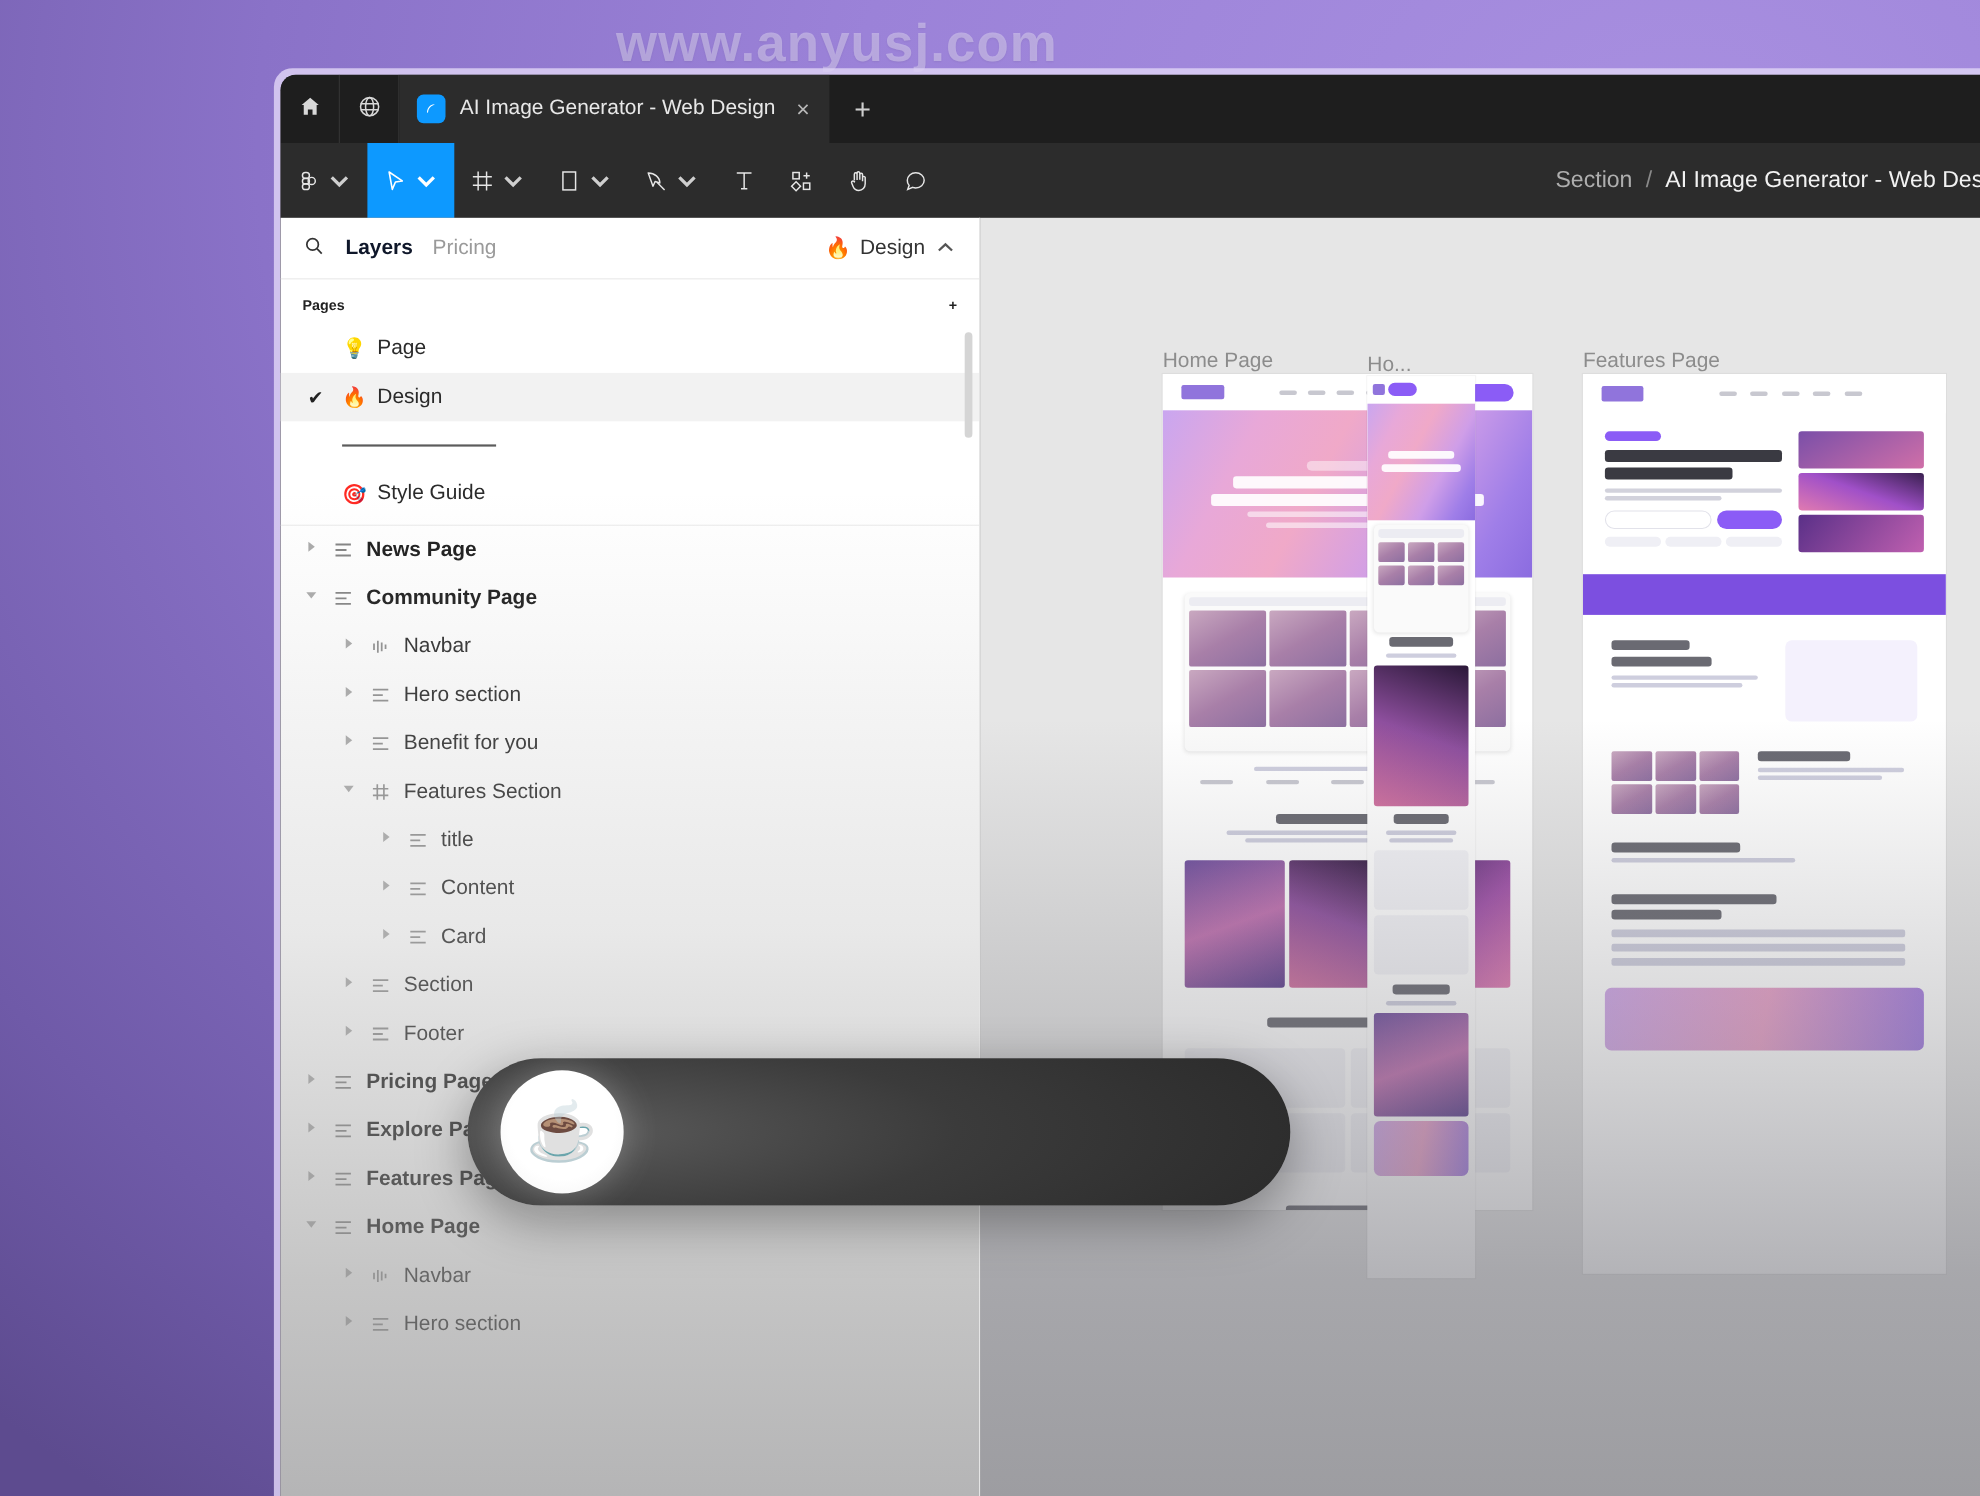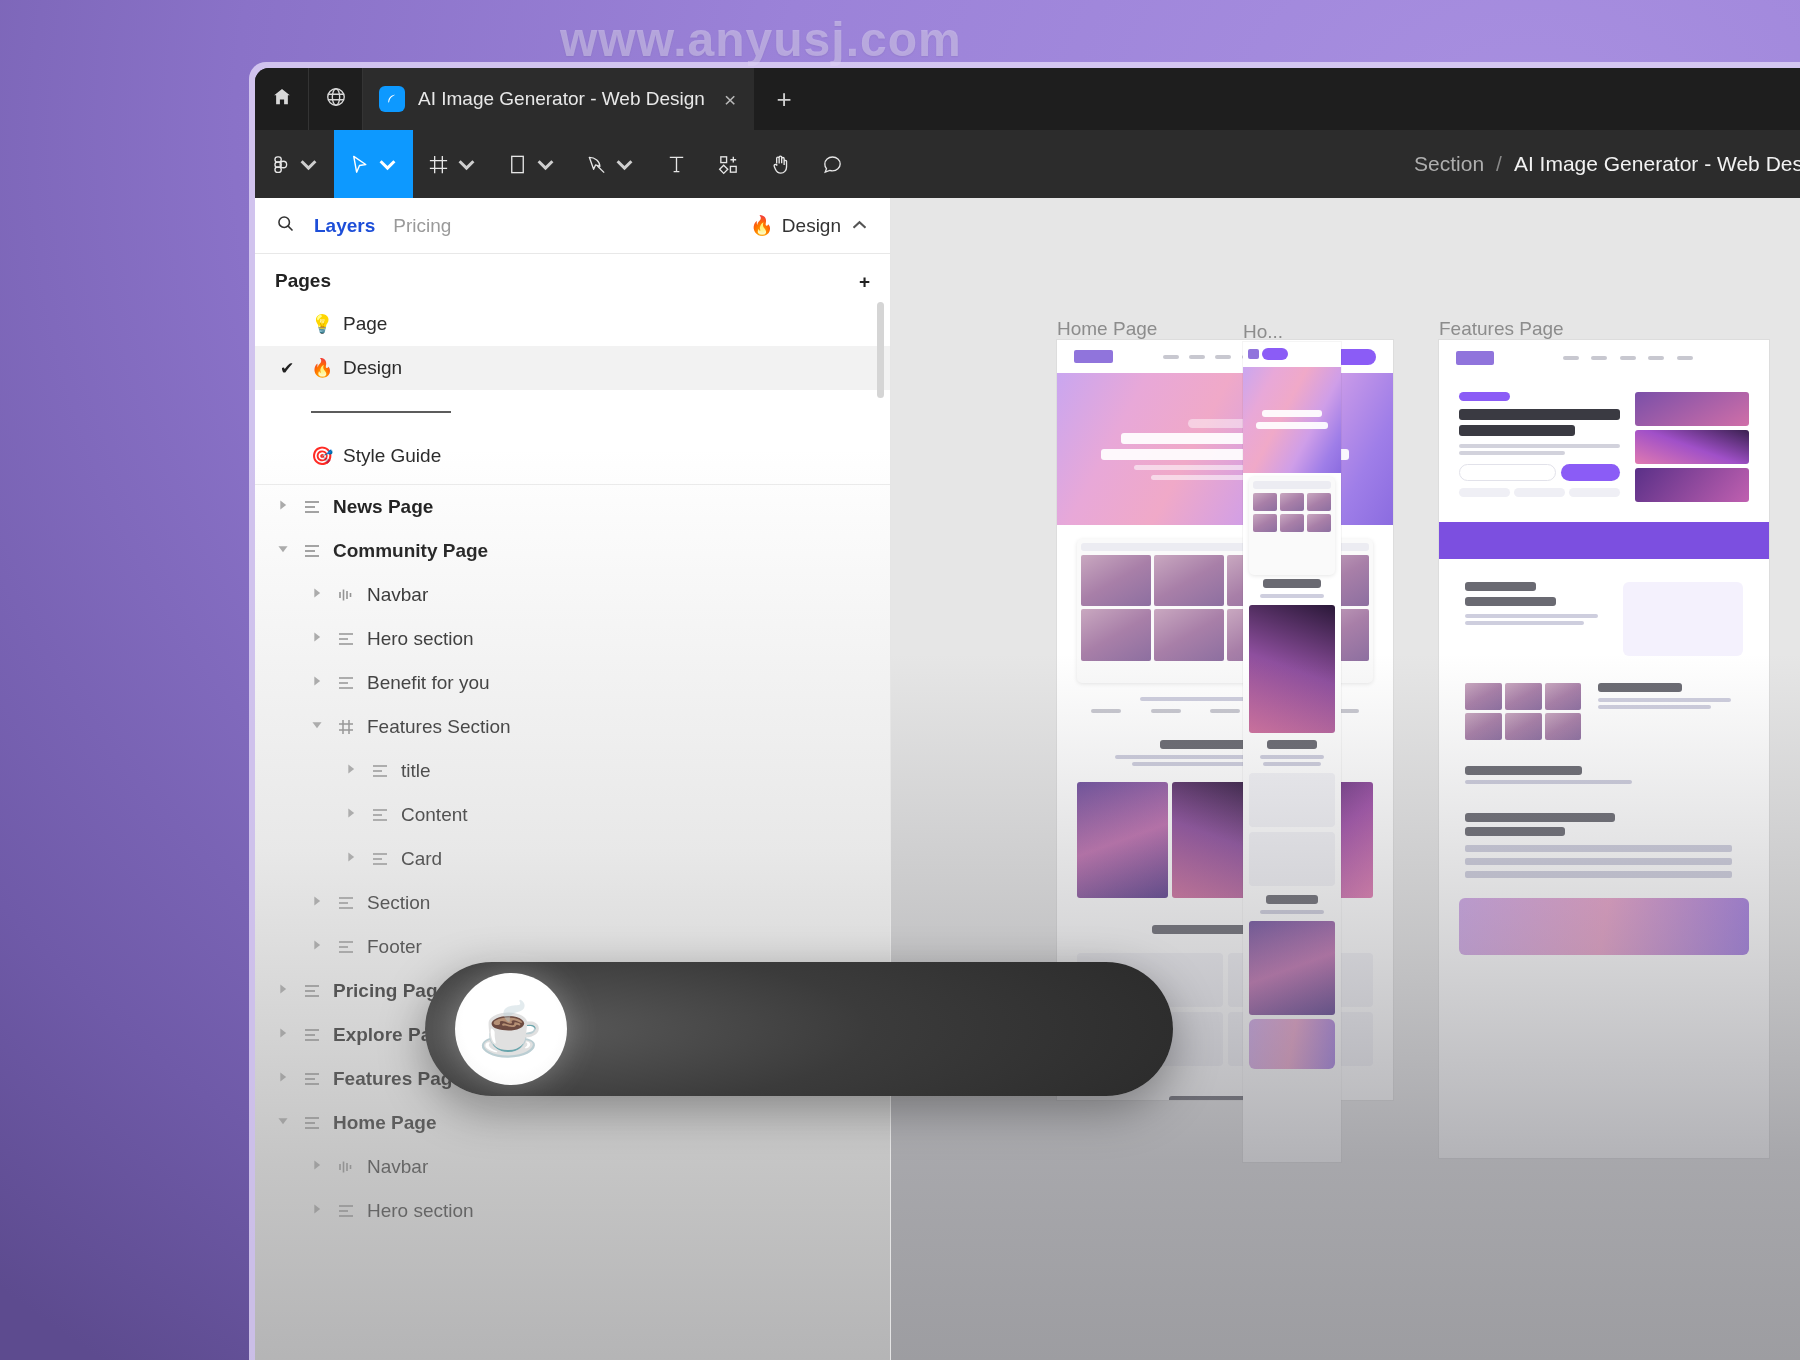--- a/index.html
+++ b/index.html
@@ -83,29 +83,29 @@
   .panel {
     width:636px; background:#ffffff; position:relative;
     display:flex; flex-direction:column;
     border-right:1px solid #e5e5e5;
   }
   .panel-head {
     height:56px; display:flex; align-items:center; gap:18px;
     padding:0 20px; border-bottom:1px solid #e8e8e8; flex:none;
   }
   .panel-head svg { width:21px; height:21px; }
-  .ph-tab { font-size:19px; color:#1d4ed8; font-weight:700; }
+  .ph-tab { font-size:19px; color:#0f172a; font-weight:700; }
   .ph-tab.inactive { color:#9a9a9a; font-weight:400; }
   .ph-right { margin-left:auto; display:flex; align-items:center; gap:8px; font-size:19px; color:#333; }
   .ph-right .emo { font-size:19px; }
 
   
   .pages-wrap { position:relative; flex:none; border-bottom:1px solid #ececec; padding-bottom:6px; }
   .pages-title { display:flex; align-items:center; padding:16px 20px 10px 20px; }
-  .pages-title span { font-size:19px; font-weight:700; color:#222; }
+  .pages-title span { font-size:13px; font-weight:700; color:#222; }
   .pages-add { margin-left:auto; font-size:27px; color:#444; line-height:1; cursor:pointer; }
   .page-row {
     height:44px; display:flex; align-items:center; gap:12px;
     padding-left:20px; font-size:19px; color:#2b2b2b;
   }
   .page-row.sel { background:#f2f2f2; }
   .page-check { width:24px; text-align:center; font-size:17px; color:#222; }
   .page-emo { font-size:18px; width:20px; }
   .page-div { height:44px; display:flex; align-items:center; padding-left:56px; }
   .page-div i { display:block; width:140px; height:2px; background:#5c5c5c; }

